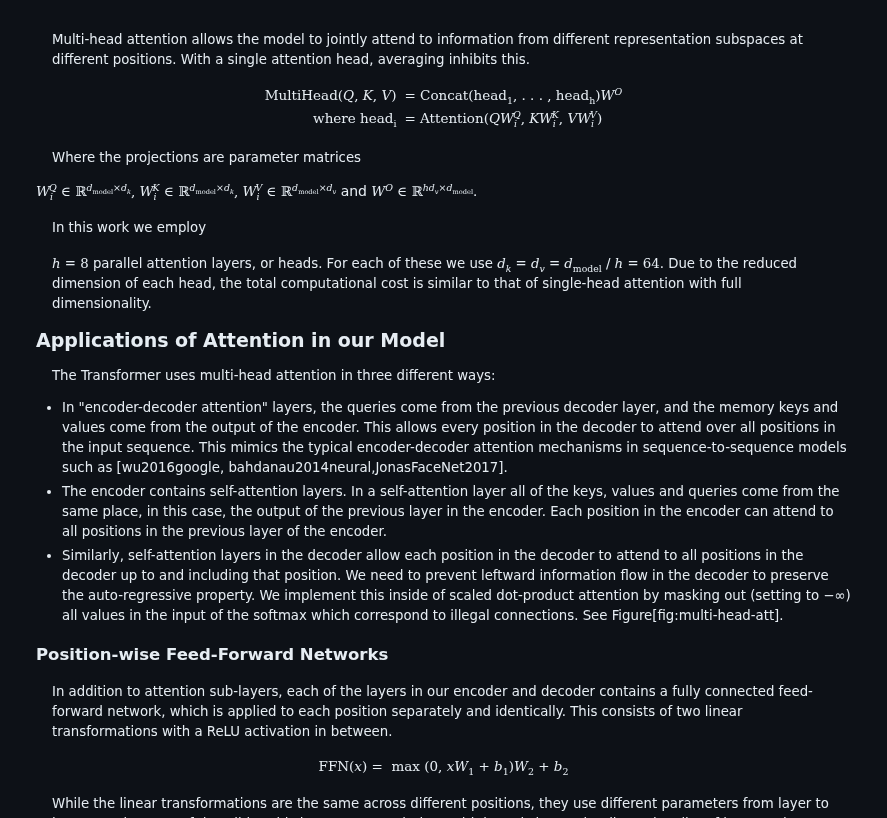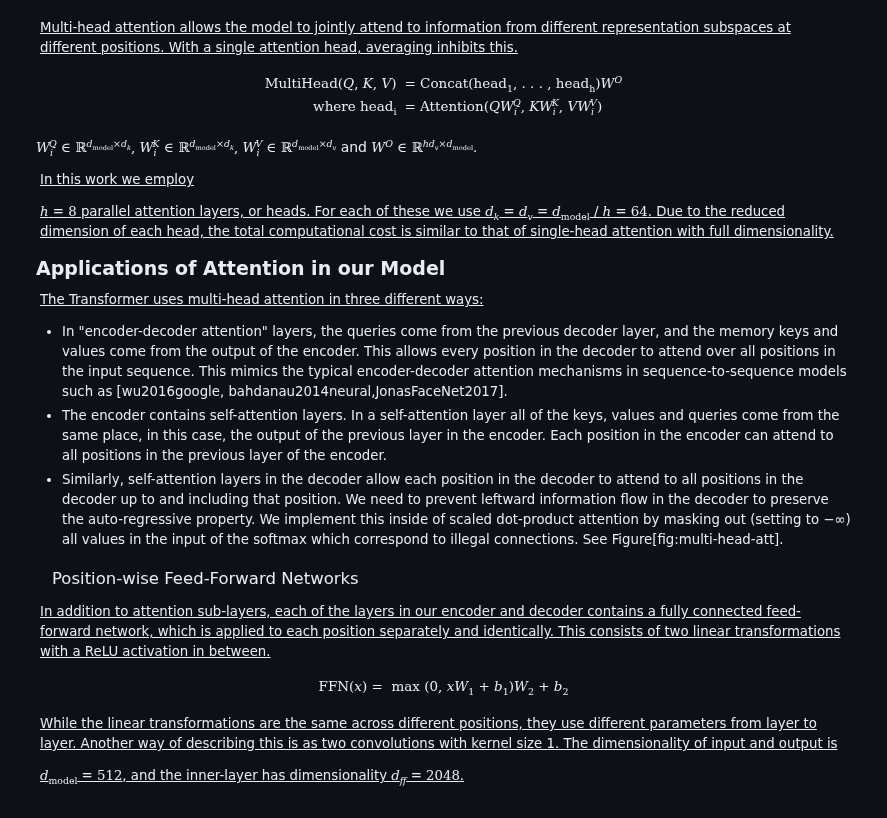--- a/index.html
+++ b/index.html
@@ -13,22 +13,21 @@
       overflow: hidden;
       color: #e6edf3;
       font-family: "DejaVu Sans", sans-serif;
       font-size: 13.3px;
       line-height: 20px;
     }
     .page {
       padding: 14px 36px 0 36px;
     }
     p {
-      margin: 4px;
-      text-decoration: underline;
+      margin: 16px;
     }
     .para { margin-bottom: 12px; }
     .math, .mi {
       font-family: "DejaVu Serif", serif;
     }
     .mi { font-style: italic; }
     .mr { font-style: normal; font-family: "DejaVu Serif", serif; }
     sub, sup { font-size: 70%; line-height: 0; }
     .display-eq {
       display: flex;
@@ -52,22 +51,22 @@
     }
     .inline-math-line .txt { font-family: "DejaVu Sans", sans-serif; font-size: 14px; }
     h4.subhead {
       font-size: 19px;
       font-weight: bold;
       margin: 16px 0 12px 0;
       line-height: 20px;
     }
     h3.section {
       font-size: 16.5px;
-      font-weight: normal;
-      margin: 18px 0 12px 16px;
+      font-weight: bold;
+      margin: 18px 0 12px 0;
       line-height: 22px;
     }
     ul.bullets {
       margin: 12px 0 12px 0;
       padding-left: 26px;
     }
     ul.bullets li {
       margin-bottom: 0px;
       padding-left: 0;
       line-height: 20px;
@@ -95,20 +94,21 @@
         <td class="rhs">= Concat(head<sub>1</sub>, . . . , head<sub>h</sub>)<span class="mi">W</span><sup class="mi">O</sup></td>
       </tr>
       <tr>
         <td class="lhs">where head<sub>i</sub></td>
         <td class="rhs">= Attention(<span class="mi">QW</span><sub class="mi">i</sub><sup class="mi" style="margin-left:-4px">Q</sup>, <span class="mi">KW</span><sub class="mi">i</sub><sup class="mi" style="margin-left:-4px">K</sup>, <span class="mi">VW</span><sub class="mi">i</sub><sup class="mi" style="margin-left:-4px">V</sup>)</td>
       </tr>
     </tbody>
       </table>
   </div>
 
+  <p class="para">Where the projections are parameter matrices</p>
 
   <div class="inline-math-line">
     <span class="mi">W</span><sub class="mi">i</sub><sup class="mi" style="margin-left:-4px">Q</sup> ∈ ℝ<sup><span class="mi">d</span><sub class="mr">model</sub>×<span class="mi">d</span><sub class="mi">k</sub></sup>,
     <span class="mi">W</span><sub class="mi">i</sub><sup class="mi" style="margin-left:-4px">K</sup> ∈ ℝ<sup><span class="mi">d</span><sub class="mr">model</sub>×<span class="mi">d</span><sub class="mi">k</sub></sup>,
     <span class="mi">W</span><sub class="mi">i</sub><sup class="mi" style="margin-left:-4px">V</sup> ∈ ℝ<sup><span class="mi">d</span><sub class="mr">model</sub>×<span class="mi">d</span><sub class="mi">v</sub></sup>
     <span class="txt">and</span>
     <span class="mi">W</span><sup class="mi">O</sup> ∈ ℝ<sup><span class="mi">hd</span><sub class="mi">v</sub>×<span class="mi">d</span><sub class="mr">model</sub></sup><span>.</span>
   </div>
 
   <p class="para">In this work we employ</p>

